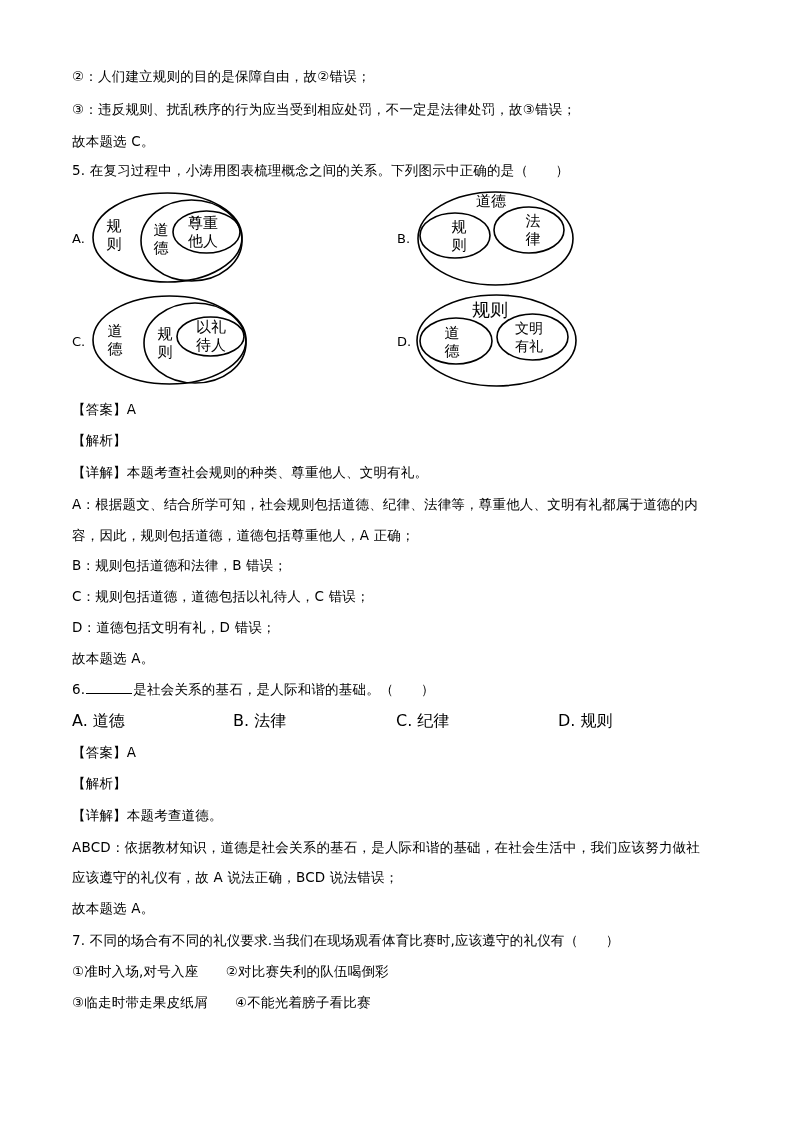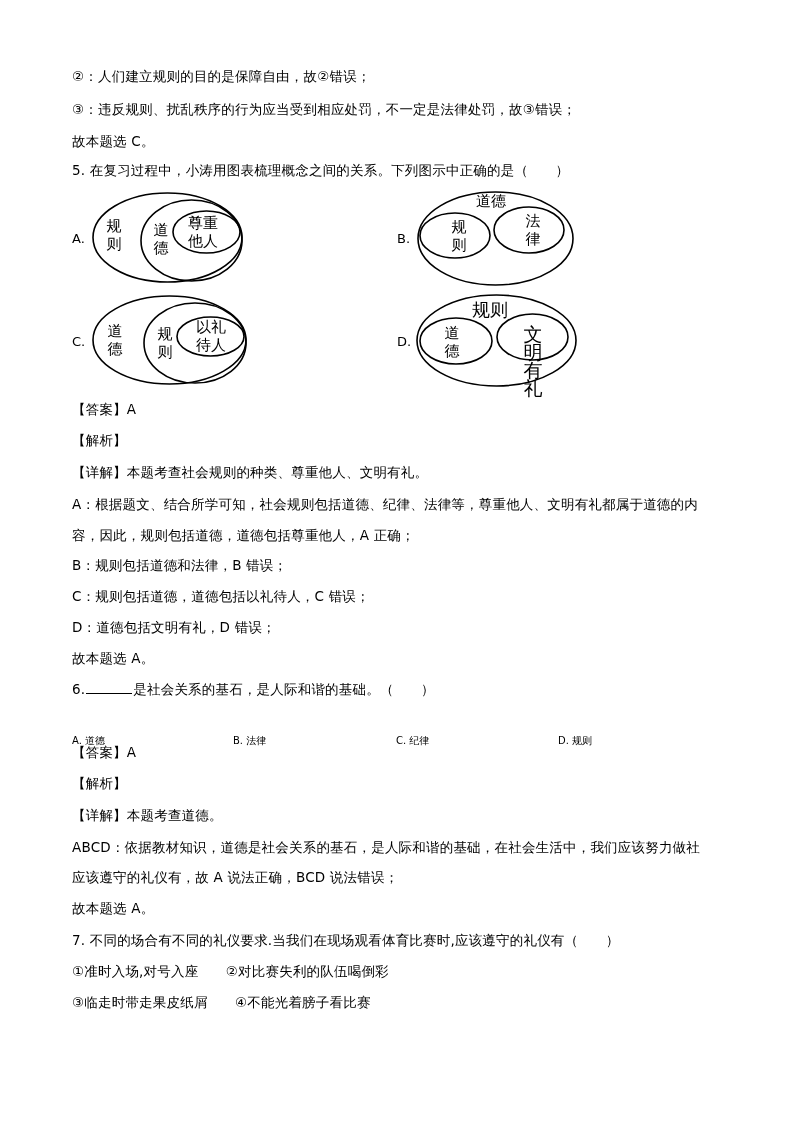--- a/index.html
+++ b/index.html
@@ -1,19 +1,19 @@
 <!DOCTYPE html>
 <html><head>
 <meta charset="utf-8">
 <style>
   html, body { margin: 0; padding: 0; background: #ffffff; }
   body { width: 794px; height: 1123px; position: relative; overflow: hidden;
          font-family: "DejaVu Sans", "Liberation Sans", sans-serif; color: #000; }
   .line { position: absolute; left: 72px; font-size: 13.5px; line-height: 16px; white-space: nowrap; letter-spacing: 0.2px; }
-  .opt  { position: absolute; font-size: 10px; line-height: 16px; white-space: nowrap; margin-top: 20px; }
+  .opt  { position: absolute; font-size: 16px; line-height: 16px; white-space: nowrap; }
   .blank { display: inline-block; width: 46px; border-bottom: 1px solid #000; height: 12px; vertical-align: baseline; margin: 0 1px; }
   .diag-label { position: absolute; font-size: 13px; line-height: 16px; }
   svg.diagram { position: absolute; overflow: visible; }
   svg.diagram ellipse { fill: none; stroke: #000; stroke-width: 1.6; }
 </style>
 </head>
 <body>
 
 <div class="line" style="top:68px">②：人们建立规则的目的是保障自由，故②错误；</div>
 <div class="line" style="top:101px">③：违反规则、扰乱秩序的行为应当受到相应处罚，不一定是法律处罚，故③错误；</div>
@@ -79,21 +79,21 @@
 <svg class="diagram" style="left:0; top:0" width="794" height="400">
   <ellipse cx="496.5" cy="340.5" rx="79.5" ry="45.5"></ellipse>
   <ellipse cx="456" cy="341" rx="36" ry="23"></ellipse>
   <ellipse cx="532.5" cy="337" rx="35.5" ry="23"></ellipse>
 </svg>
 <div class="diag-label" style="left:472px; top:301px; font-size:18px; line-height:18px;">规则</div>
 <div class="diag-label" style="left:443px; top:324px; font-size:15px; line-height:18px; text-align:center; width:18px;">
   <div>道</div>
     <div>德</div>
 </div>
-<div class="diag-label" style="left:515px; top:319px; font-size:19px; line-height:18px; text-align:center; width:36px;margin-top:6px;">
+<div class="diag-label" style="left:515px; top:319px; font-size:14px; line-height:18px; width:36px;">
   <div>文明</div>
     <div>有礼</div>
 </div>
 
 <div class="line" style="top:401px">【答案】A</div>
 <div class="line" style="top:432px">【解析】</div>
 <div class="line" style="top:464px">【详解】本题考查社会规则的种类、尊重他人、文明有礼。</div>
 <div class="line" style="top:496px">A：根据题文、结合所学可知，社会规则包括道德、纪律、法律等，尊重他人、文明有礼都属于道德的内</div>
 <div class="line" style="top:527px">容，因此，规则包括道德，道德包括尊重他人，A 正确；</div>
 <div class="line" style="top:557px">B：规则包括道德和法律，B 错误；</div>

